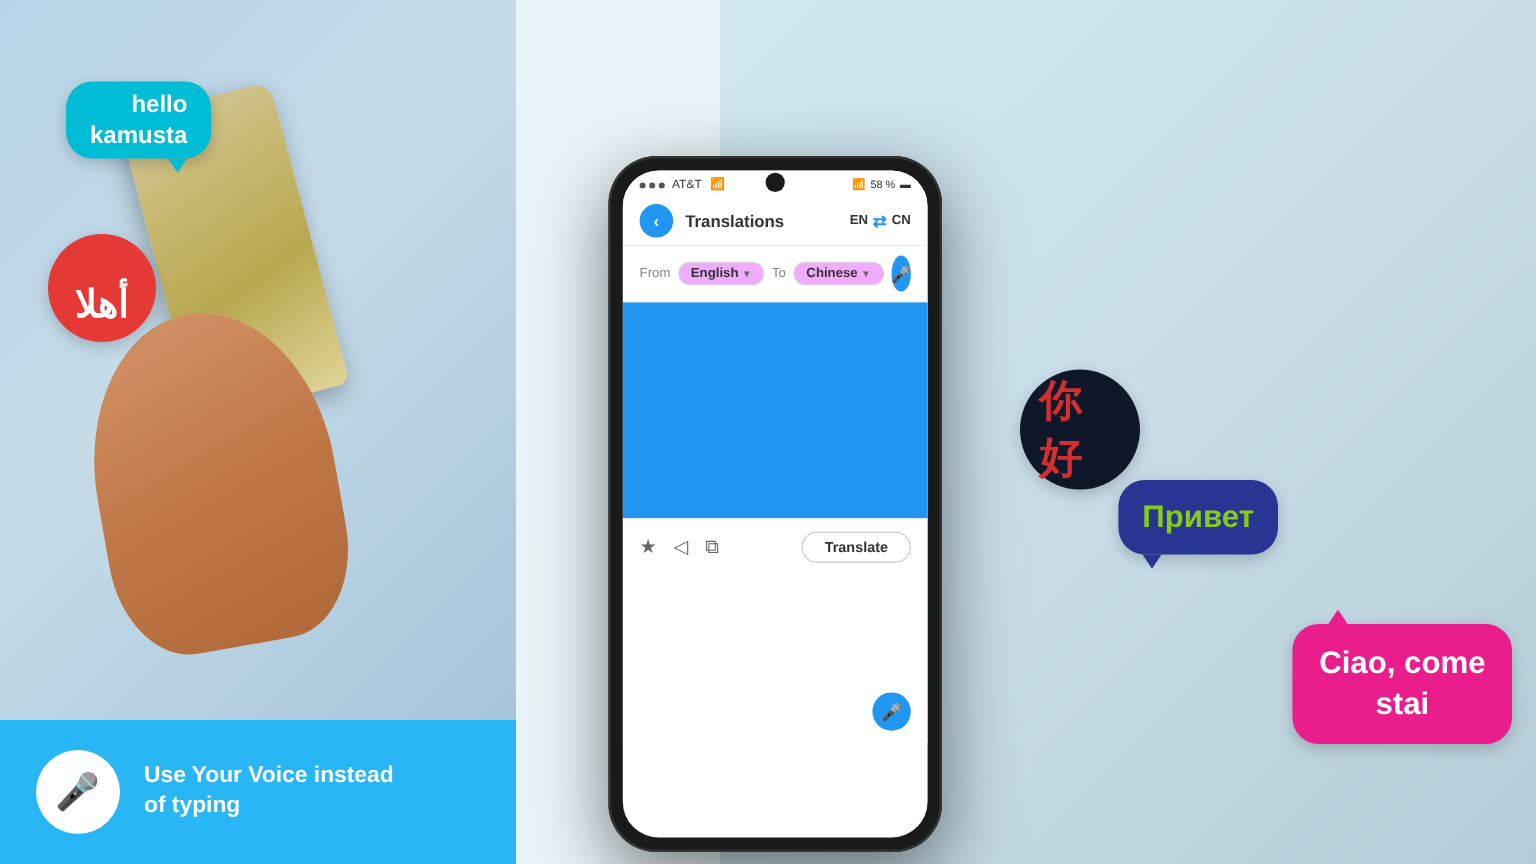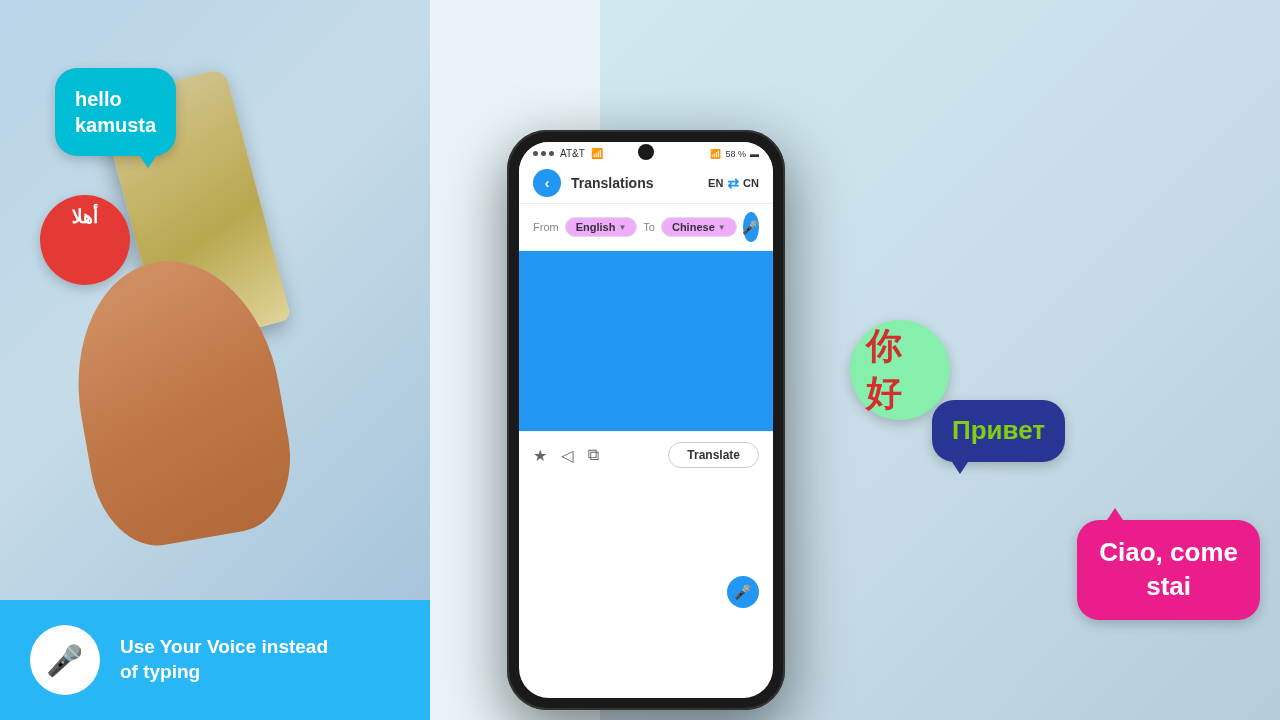--- a/index.html
+++ b/index.html
@@ -259,49 +259,50 @@
       line-height: 1.3;
     }
     
     .bubble-hello {
       top: 68px;
       left: 55px;
       background: #00bcd4;
       color: white;
       font-size: 20px;
       border-radius: 22px;
-      padding: 18px 20px;
+      padding: 6px 20px;
       box-shadow: 0 4px 12px rgba(0,0,0,0.2);
+      text-align: right;
     }
     .bubble-hello::after {
       content: '';
       position: absolute;
       bottom: -12px;
       right: 20px;
       border-width: 12px 8px 0;
       border-style: solid;
       border-color: #00bcd4 transparent transparent;
     }
     
     .bubble-arabic {
       top: 195px;
       left: 40px;
       background: #e53935;
       color: white;
-      font-size: 19px;
+      font-size: 32px;
       border-radius: 50%;
       width: 90px; height: 90px;
-      display: flex; align-items: flex-start; justify-content: center;
+      display: flex; align-items: flex-end; justify-content: center;
       box-shadow: 0 4px 12px rgba(0,0,0,0.2);
     }
     
     .bubble-chinese {
-      top: 320px;
+      top: 308px;
       right: 330px;
-      background: #86efac;
+      background: #0f172a;
       color: #d32f2f;
       font-size: 36px;
       font-weight: 900;
       border-radius: 50%;
       width: 100px; height: 100px;
       display: flex; align-items: center; justify-content: center;
       box-shadow: 0 4px 12px rgba(0,0,0,0.2);
     }
     
     .bubble-russian {

